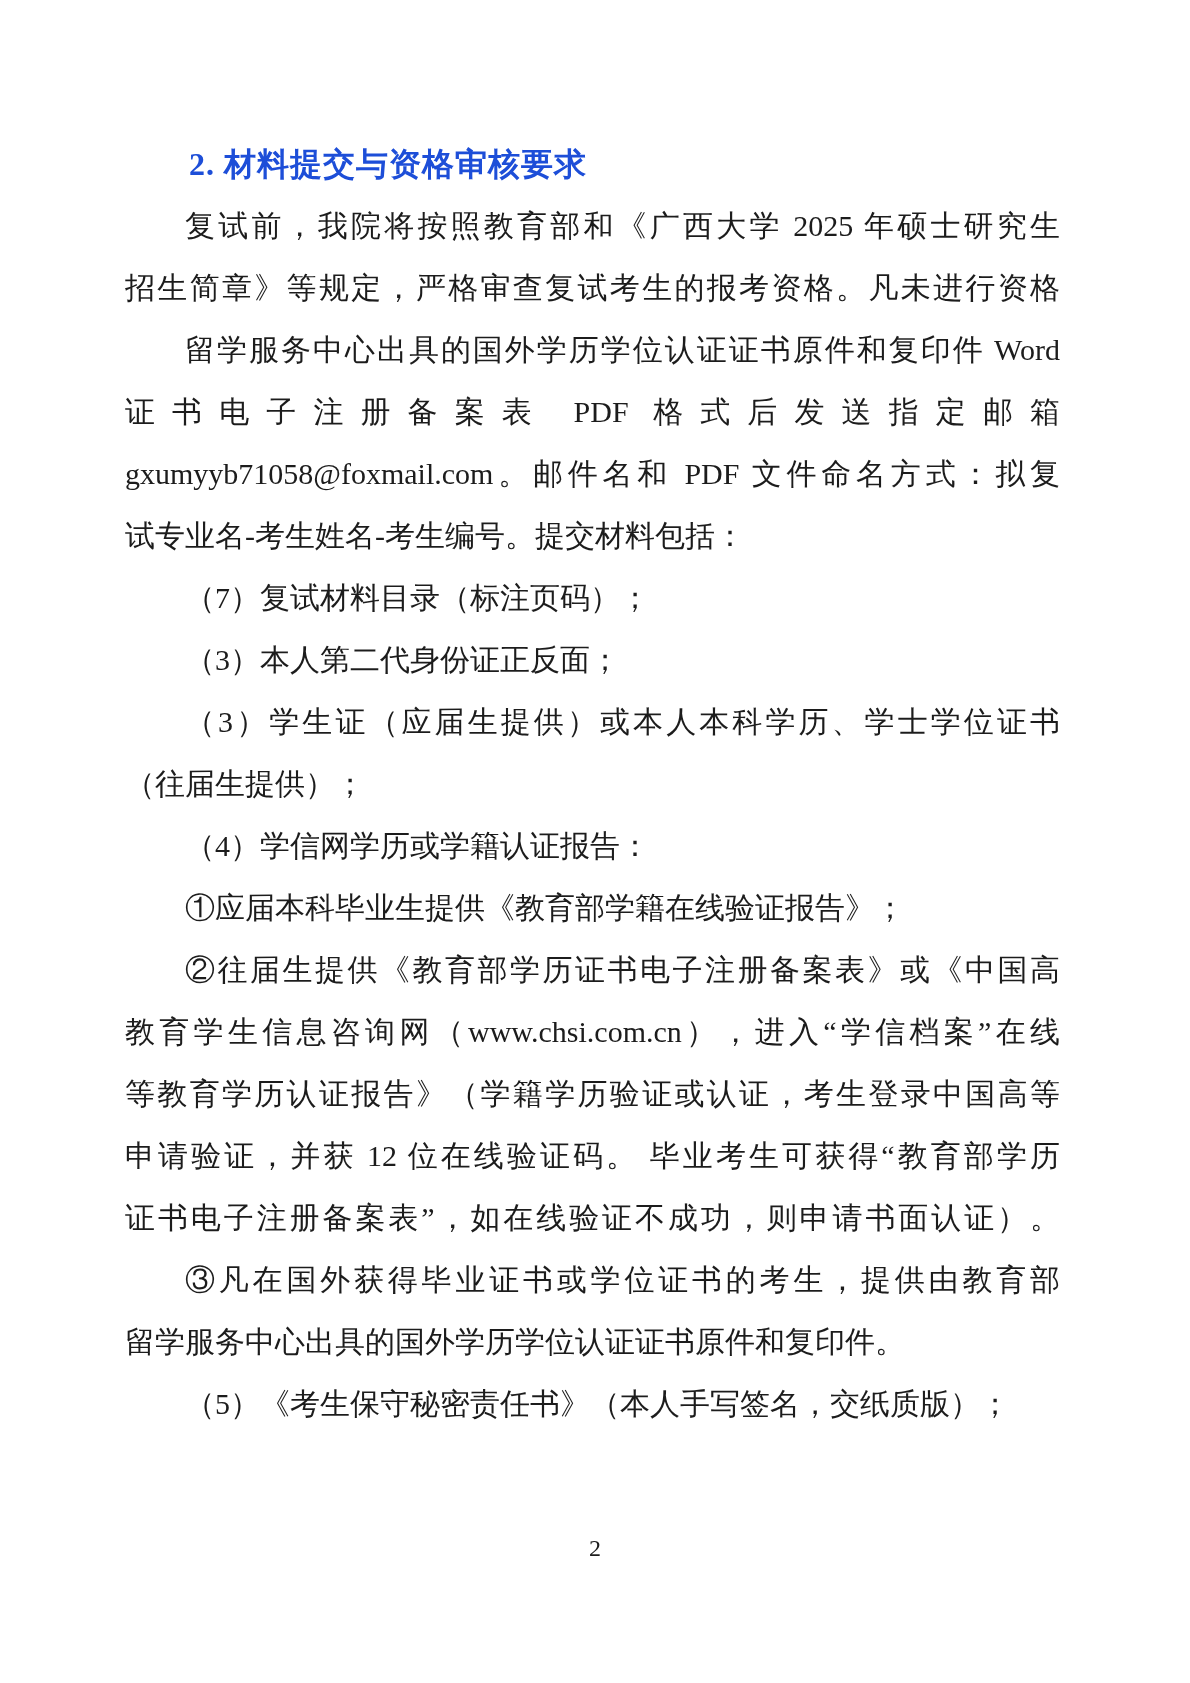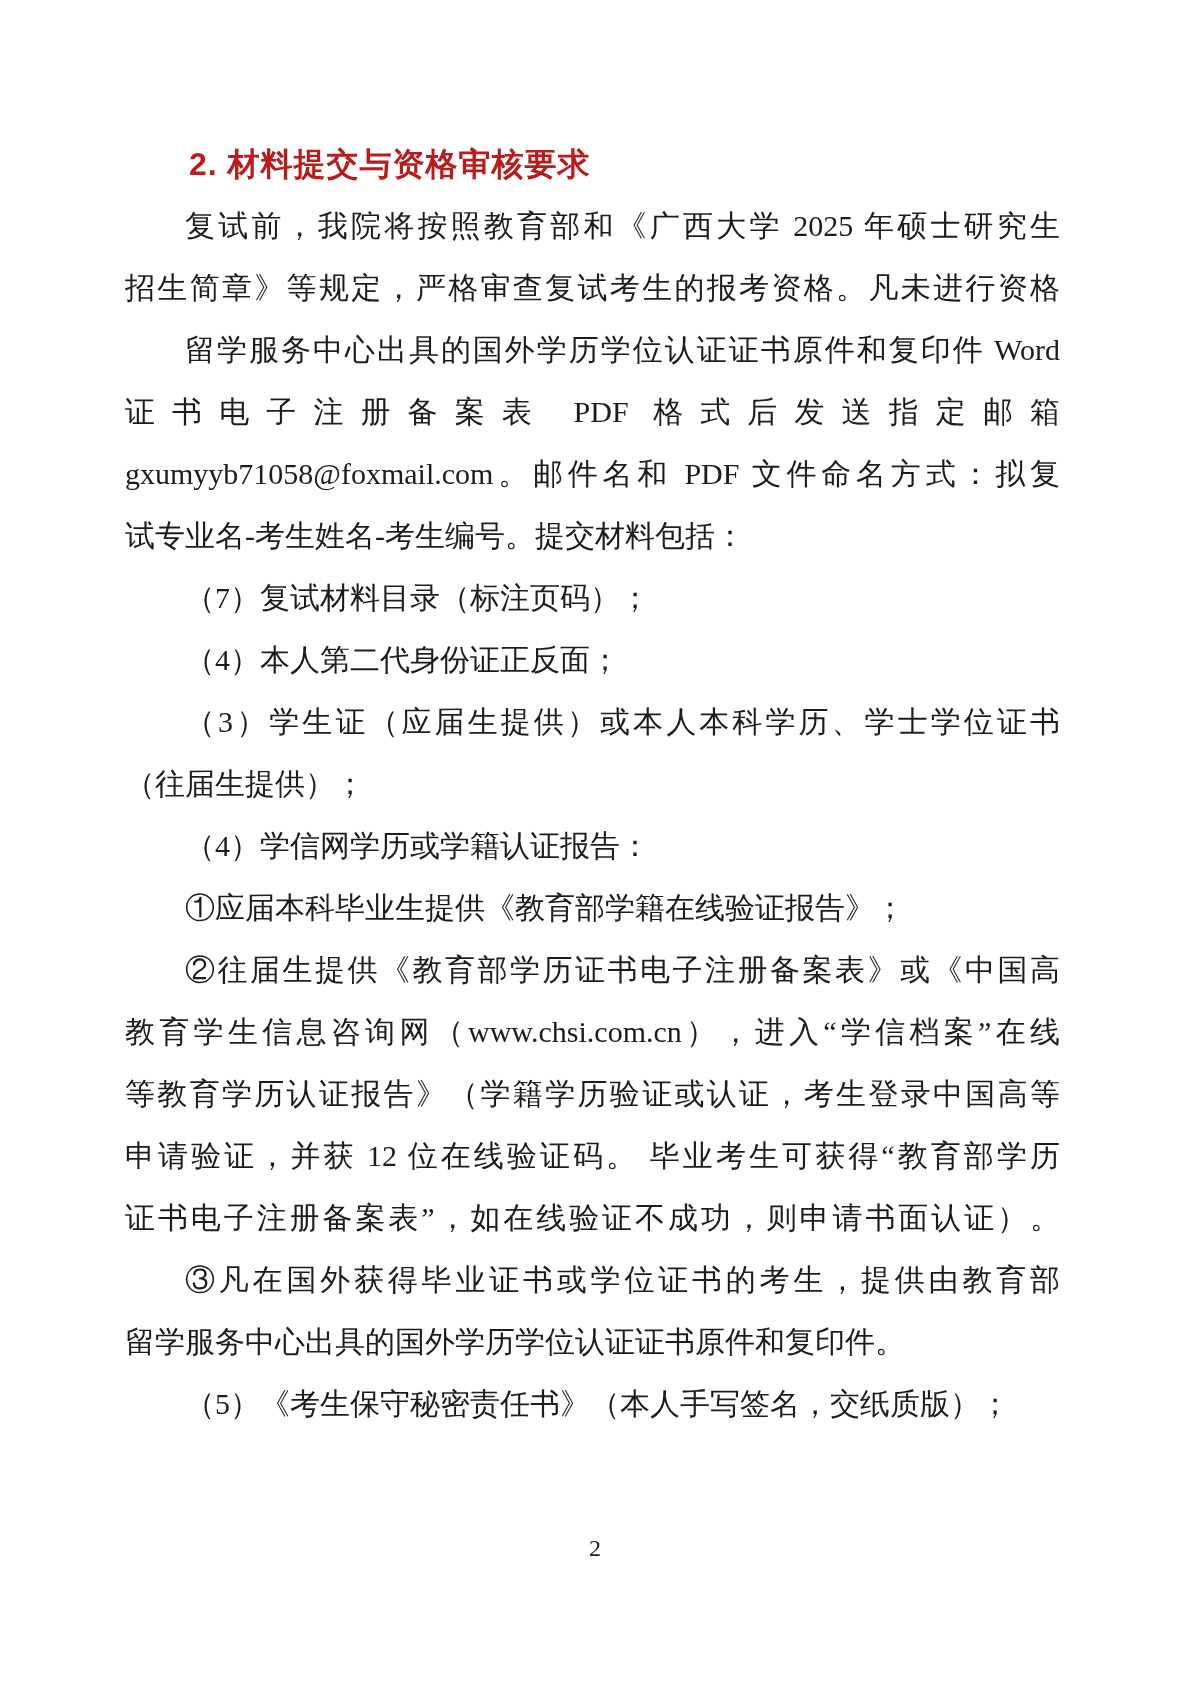--- a/index.html
+++ b/index.html
@@ -32,25 +32,25 @@
   .line.indent {
     text-indent: 2em;
   }
   .line.stretch {
     white-space: normal;
     text-align: justify;
     text-align-last: justify;
     overflow: hidden;
   }
   .line.heading {
-    font-family: Liberation Sans, sans-serif;
+    font-family: Liberation Serif, serif;
     font-weight: bold;
     font-size: 32px;
     letter-spacing: 1px;
-    color: #b91c1c;
+    color: #1d4ed8;
   }
   .page-number {
     position: absolute;
     top: 1533px;
     left: 0;
     width: 100%;
     text-align: center;
     font-size: 24px;
     line-height: 30px;
     color: #1c1c1c;
@@ -63,21 +63,21 @@
   <div class="content">
     <div class="line heading indent">2. 材料提交与资格审核要求</div>
     <div id="body-lines">
         <div class="line indent stretch">复试前，我院将按照教育部和《广西大学 2025 年硕士研究生</div>
         <div class="line stretch">招生简章》等规定，严格审查复试考生的报考资格。凡未进行资格</div>
         <div class="line indent stretch">留学服务中心出具的国外学历学位认证证书原件和复印件 Word</div>
         <div class="line stretch">证书电子注册备案表 PDF 格式后发送指定邮箱</div>
         <div class="line stretch">gxumyyb71058@foxmail.com。邮件名和 PDF 文件命名方式：拟复</div>
         <div class="line">试专业名-考生姓名-考生编号。提交材料包括：</div>
         <div class="line indent">（7）复试材料目录（标注页码）；</div>
-        <div class="line indent">（4）本人第二代身份证正反面；</div>
+        <div class="line indent">（3）本人第二代身份证正反面；</div>
         <div class="line indent stretch">（3）学生证（应届生提供）或本人本科学历、学士学位证书</div>
         <div class="line">（往届生提供）；</div>
         <div class="line indent">（4）学信网学历或学籍认证报告：</div>
         <div class="line indent">①应届本科毕业生提供《教育部学籍在线验证报告》；</div>
         <div class="line indent stretch">②往届生提供《教育部学历证书电子注册备案表》或《中国高</div>
         <div class="line stretch">教育学生信息咨询网（www.chsi.com.cn），进入“学信档案”在线</div>
         <div class="line stretch">等教育学历认证报告》（学籍学历验证或认证，考生登录中国高等</div>
         <div class="line stretch">申请验证，并获 12 位在线验证码。 毕业考生可获得“教育部学历</div>
         <div class="line stretch">证书电子注册备案表”，如在线验证不成功，则申请书面认证）。</div>
         <div class="line indent stretch">③凡在国外获得毕业证书或学位证书的考生，提供由教育部</div>

